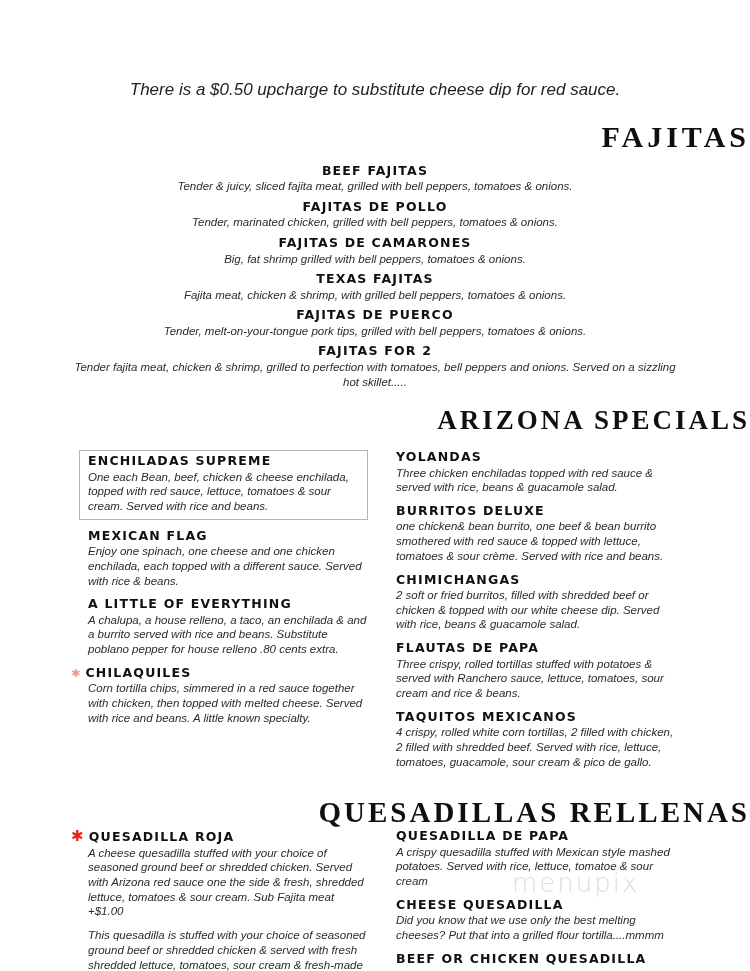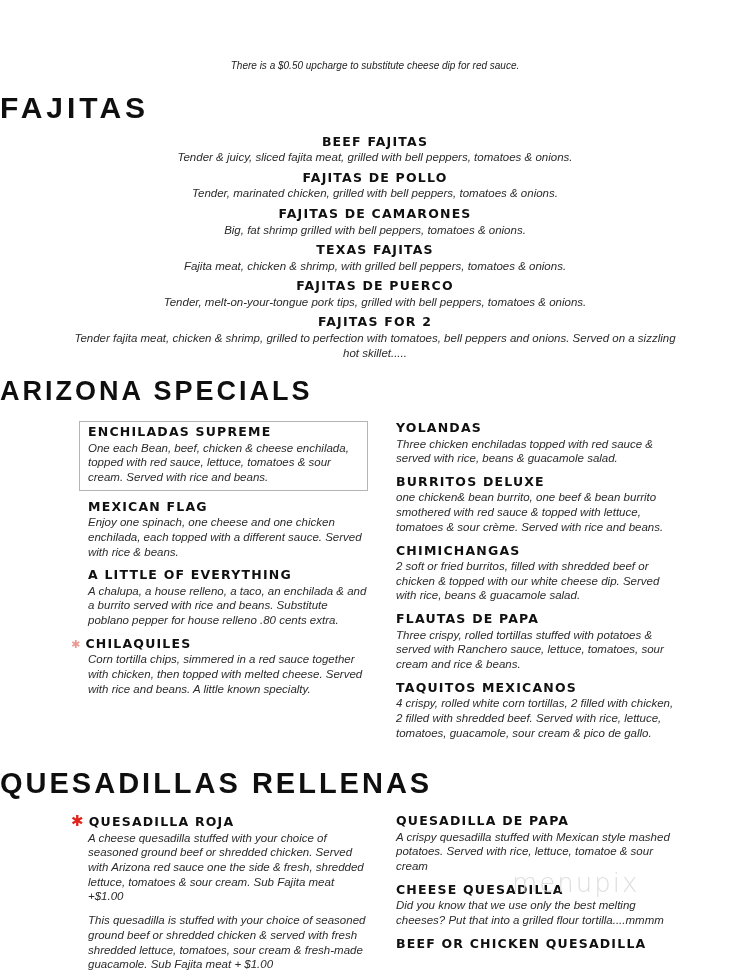--- a/index.html
+++ b/index.html
@@ -1,29 +1,29 @@
 <!DOCTYPE html>
 <html><head>
 <meta charset="utf-8">
 <style>
   html,body{margin:0;padding:0;}
   body{
     width:750px;height:971px;background:#ffffff;position:relative;overflow:hidden;
     font-family:"Liberation Sans", sans-serif;color:#1c1c1c;
   }
   .notice{
-    margin-top:60px;text-align:center;font-style:italic;font-size:10px;color:#222;
+    margin-top:80px;text-align:center;font-style:italic;font-size:17px;color:#222;
   }
   .sec-title{
-    margin:0;text-align:left;color:#0f0f0f;
-    font-family:Liberation Sans, sans-serif;font-weight:900;
+    margin:0;text-align:right;color:#0f0f0f;
+    font-family:Liberation Serif, serif;font-weight:900;
   }
   #sec-fajitas .sec-title{font-size:30px;letter-spacing:4px;margin-top:20px;margin-bottom:10px;}
   #sec-arizona .sec-title{font-size:27px;letter-spacing:3px;margin-top:16px;margin-bottom:14px;}
-  #sec-quesadillas .sec-title{font-size:29px;letter-spacing:3px;margin-top:18px;margin-bottom:14px;}
+  #sec-quesadillas .sec-title{font-size:29px;letter-spacing:3px;margin-top:18px;}
   .item-name{
     font-family:"DejaVu Sans", sans-serif;font-weight:bold;font-size:12.5px;
     letter-spacing:1.2px;color:#101010;line-height:1.15;
   }
   .item-desc{
     font-style:italic;font-size:11.5px;line-height:1.28;color:#2b2b2b;
   }
   
   .center-list .item{text-align:center;margin-bottom:6px;}
   .center-list .item-desc{max-width:620px;margin:1px auto 0 auto;}

